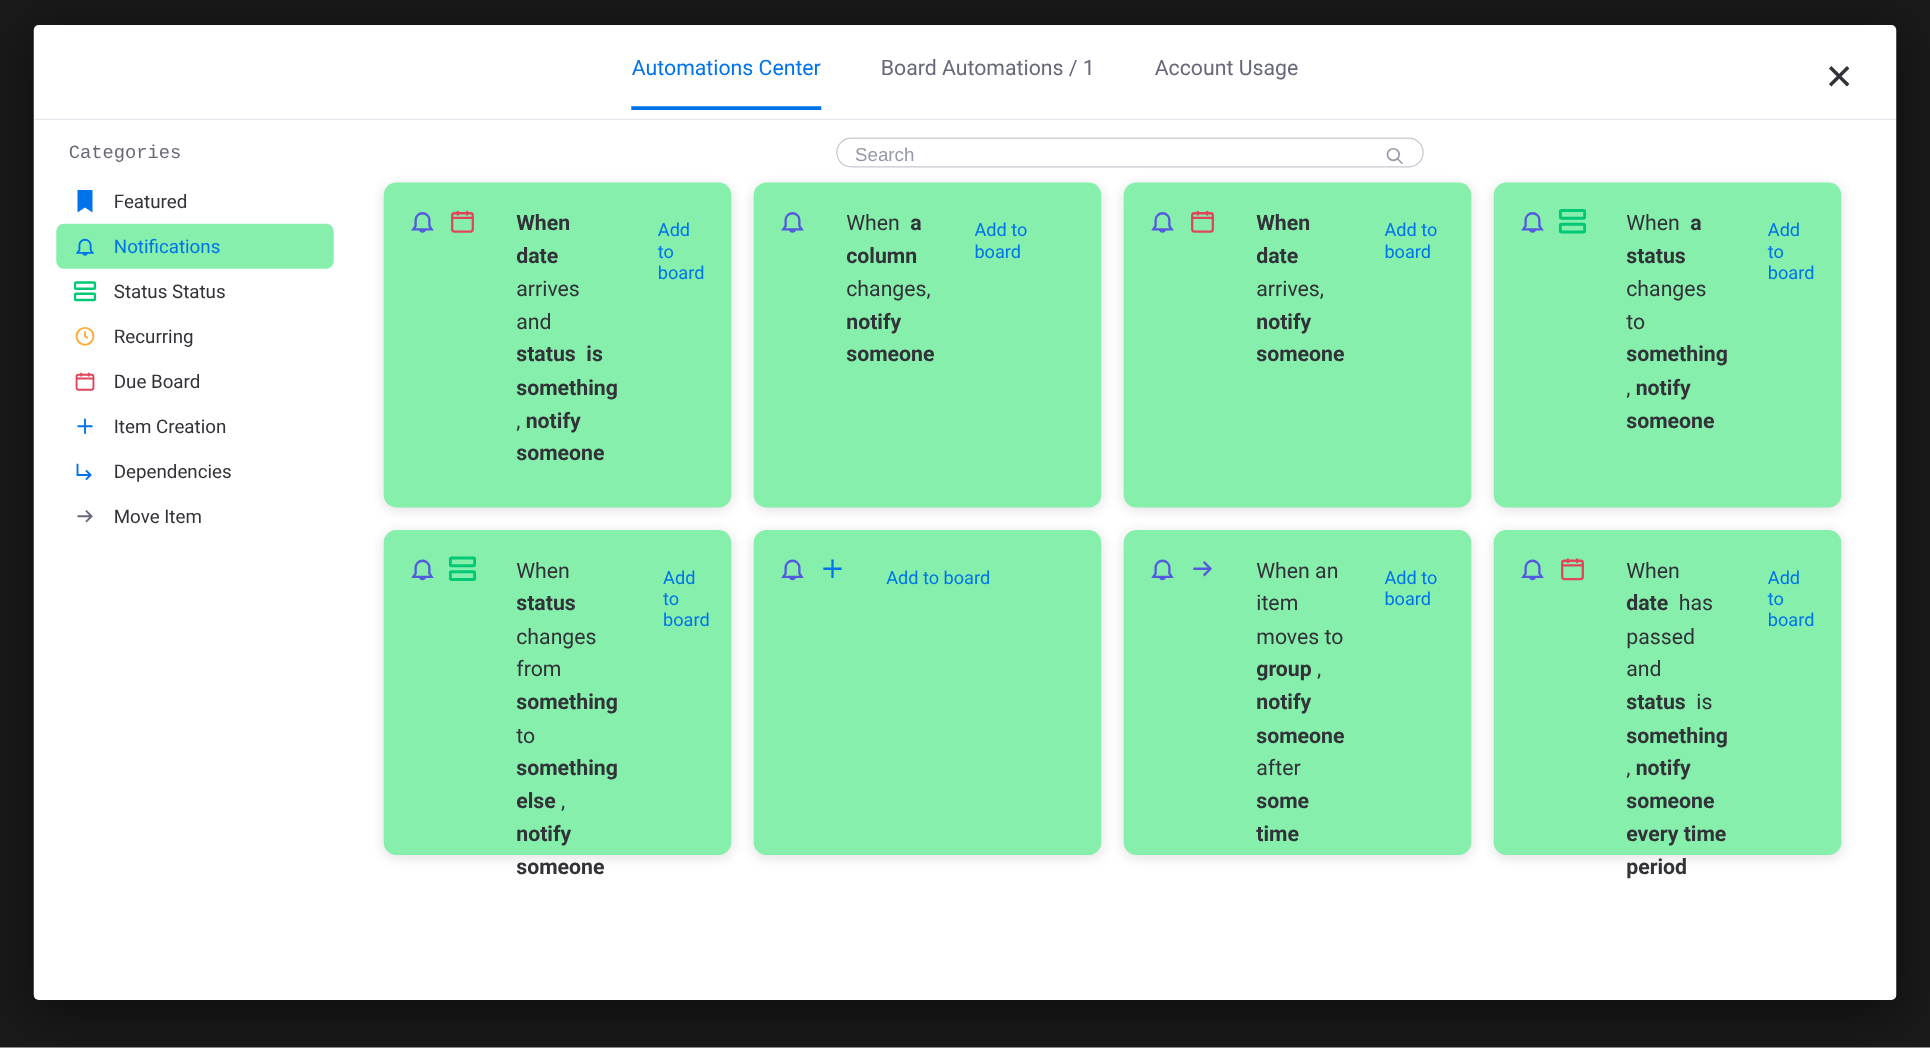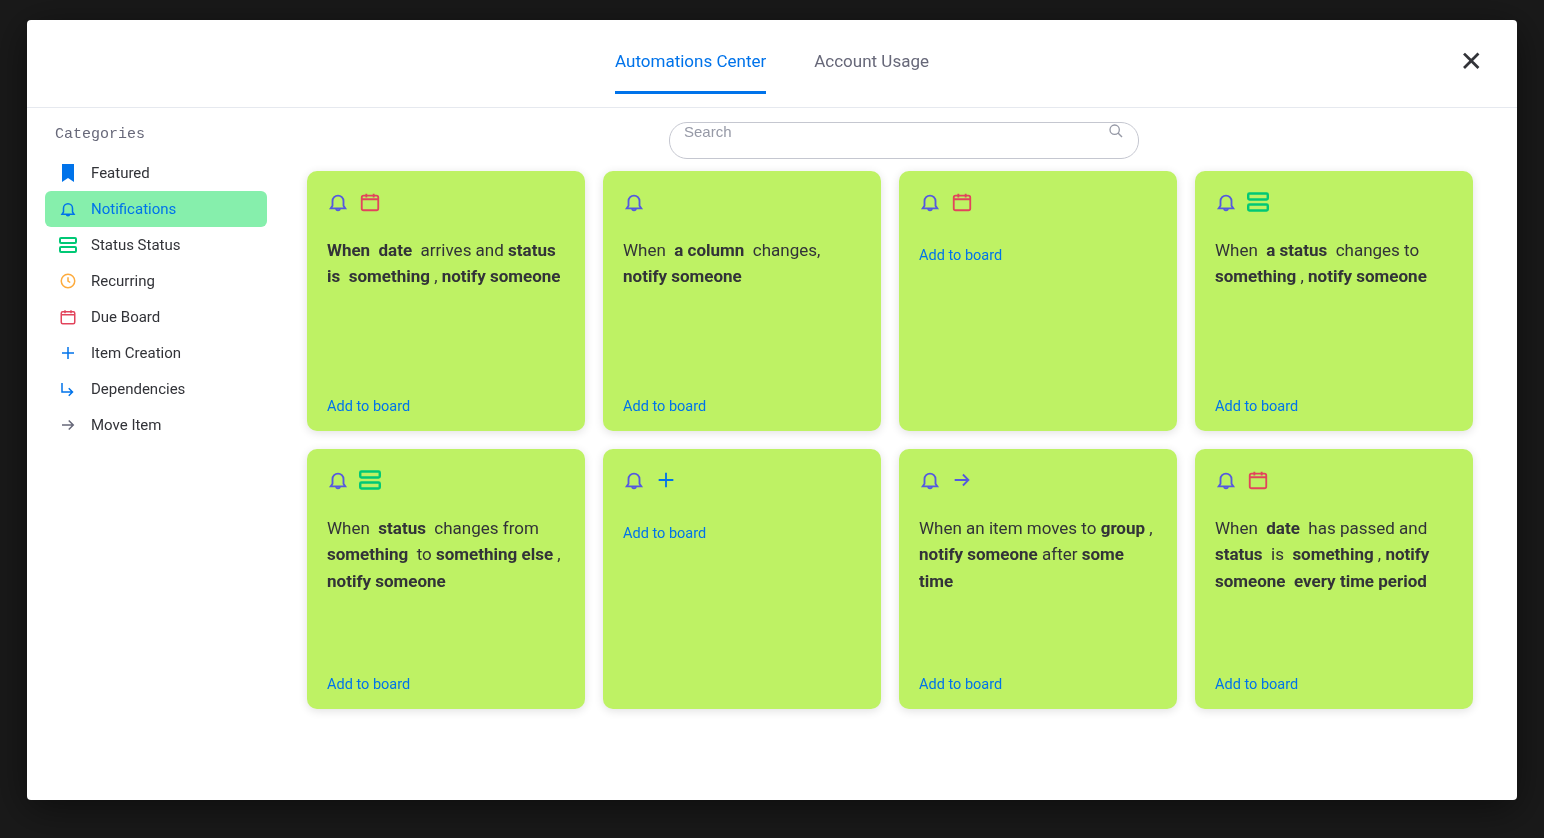--- a/index.html
+++ b/index.html
@@ -24,21 +24,21 @@
   }
 
   
   .tabs-bar {
     display: flex;
     align-items: center;
     justify-content: center;
     position: relative;
     border-bottom: 1px solid #e6e9ef;
     padding: 18px 20px 0 20px;
-    height: 88px;
+    height: 76px;
   }
   .tabs {
     display: flex;
     gap: 48px;
   }
   .tab {
     color: #676879;
     font-size: 17px;
     padding-bottom: 20px;
     cursor: pointer;
@@ -109,25 +109,25 @@
     flex-direction: column;
     overflow: hidden;
   }
   .search-row {
     display: flex;
     justify-content: center;
     padding: 4px 0 10px 0;
   }
   .search {
     width: 470px;
-    height: 37px;
+    height: 24px;
     border: 1px solid #c5c7d0;
     border-radius: 18px;
     display: flex;
-    align-items: flex-start;
+    align-items: flex-end;
     padding: 0 14px;
     color: #676879;
   }
   .search input {
     flex: 1;
     border: none;
     outline: none;
     font-size: 15px;
     color: #323338;
     background: transparent;
@@ -147,27 +147,28 @@
     flex: 1;
     overflow: auto;
   }
   .cards-grid {
     display: grid;
     grid-template-columns: repeat(4, 278px);
     gap: 18px;
     padding: 6px 8px 30px 8px;
   }
   .card {
-    background: #bef264;
+    background: #86efac;
     border-radius: 10px;
     box-shadow: 0 2px 10px rgba(0,0,0,0.12);
     padding: 20px 20px 16px 20px;
     display: flex;
-    flex-direction: column;
+    flex-direction: row;
     height: 260px;
+    gap: 32px;
   }
   .card-icons { display: flex; gap: 10px; margin-bottom: 24px; }
   .card-icons .ic { width: 22px; height: 22px; display: inline-flex; align-items: center; justify-content: center; }
   .card-text {
     font-size: 17px;
     line-height: 1.55;
     color: #323338;
     flex: 1;
   }
   .card-text b { font-weight: 700; }
@@ -189,20 +190,21 @@
   svg { display: block; }
 </style>
 </head>
 <body>
 
 <div class="window">
 
   <div class="tabs-bar">
     <div class="tabs">
       <div class="tab active">Automations Center</div>
+      <div class="tab">Board Automations / 1</div>
       <div class="tab">Account Usage</div>
     </div>
     <div class="close-btn">✕</div>
   </div>
 
   <div class="body">
 
     <div class="sidebar">
       <div class="sidebar-title">Categories</div>
 
@@ -339,20 +341,21 @@
                     <path d="M10 19a2 2 0 004 0"></path>
                   </svg>
                 </span>
                 <span class="ic">
                   <svg width="22" height="22" viewBox="0 0 24 24" fill="none" stroke="#e2445c" stroke-width="2">
                     <rect x="3" y="5" width="18" height="16" rx="2"></rect>
                     <path d="M3 9h18M8 3v4M16 3v4"></path>
                   </svg>
                 </span>
               </div>
+              <div class="card-text"><b>When</b>&nbsp; <b>date</b>&nbsp; arrives, <b>notify someone</b></div>
               <div class="card-cta">Add to board</div>
             </div>
             <div class="card">
               <div class="card-icons">
                 <span class="ic">
                   <svg width="22" height="22" viewBox="0 0 24 24" fill="none" stroke="#5559df" stroke-width="2">
                     <path d="M18 16v-5a6 6 0 10-12 0v5l-2 3h16l-2-3z"></path>
                     <path d="M10 19a2 2 0 004 0"></path>
                   </svg>
                 </span>

